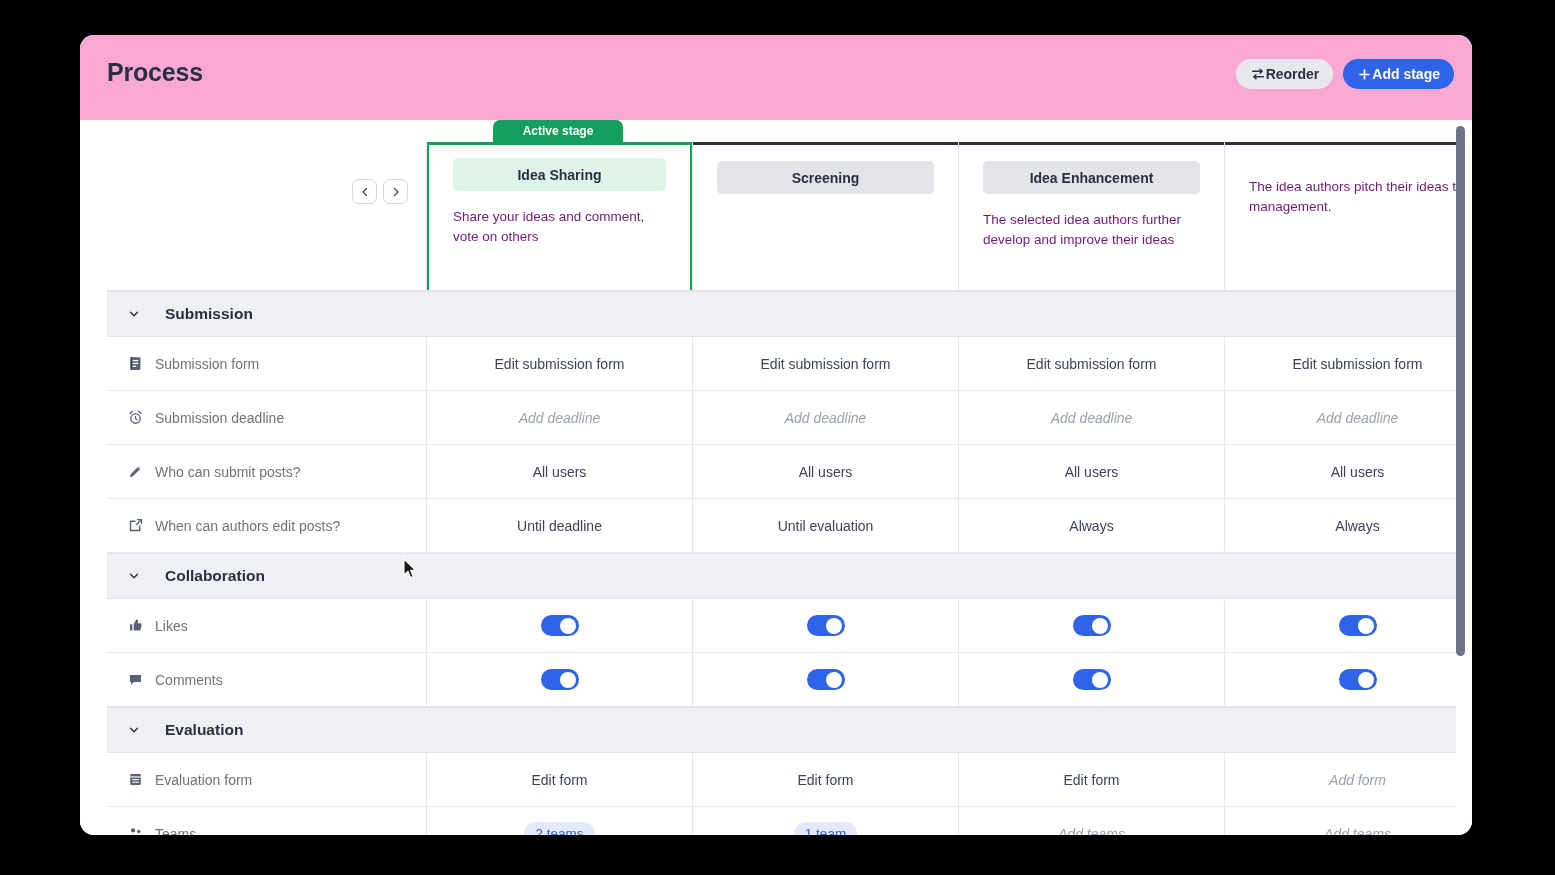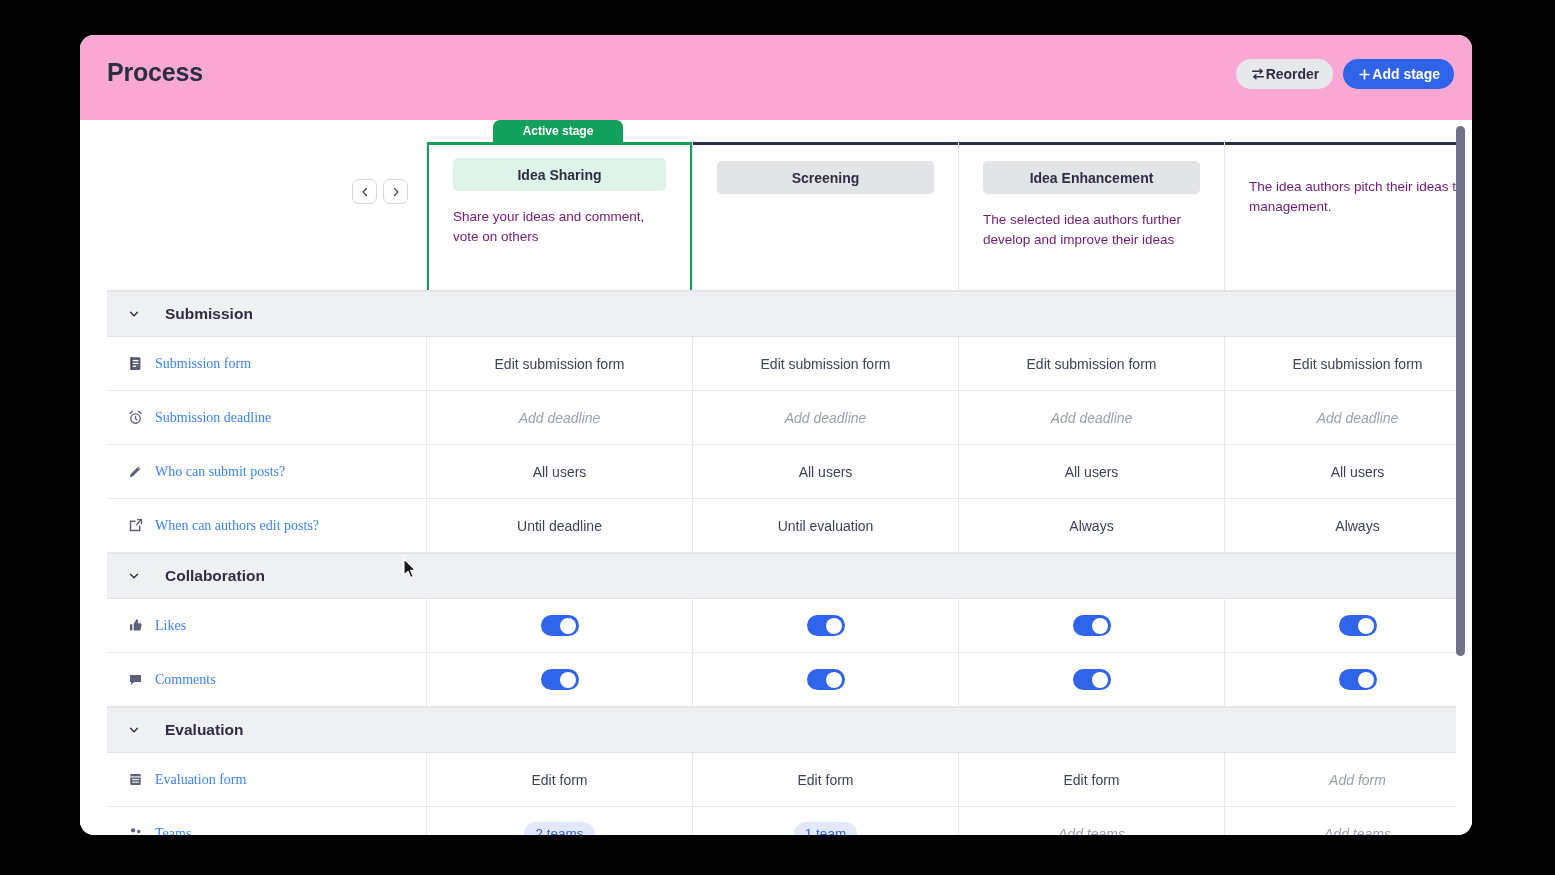--- a/index.html
+++ b/index.html
@@ -254,23 +254,22 @@
     display: flex;
     align-items: center;
     gap: 11px;
     padding-left: 20px;
     border-right: 1px solid #e5e7eb;
     background: #ffffff;
   }
 
   .cell-label-text {
     font-size: 14px;
-    color: #3b82f6;
+    color: #737373;
     font-weight: 500;
-    font-family: Liberation Serif, serif;
   }
 
   .cell {
     width: 266px;
     flex: 0 0 266px;
     display: flex;
     align-items: center;
     justify-content: center;
     border-right: 1px solid #e5e7eb;
     background: #ffffff;

